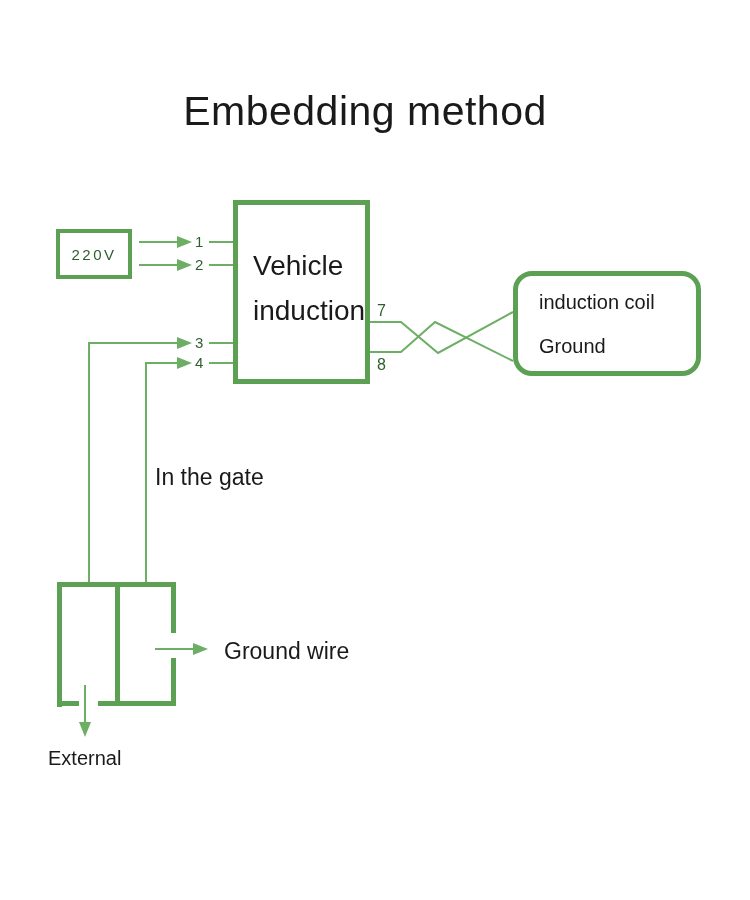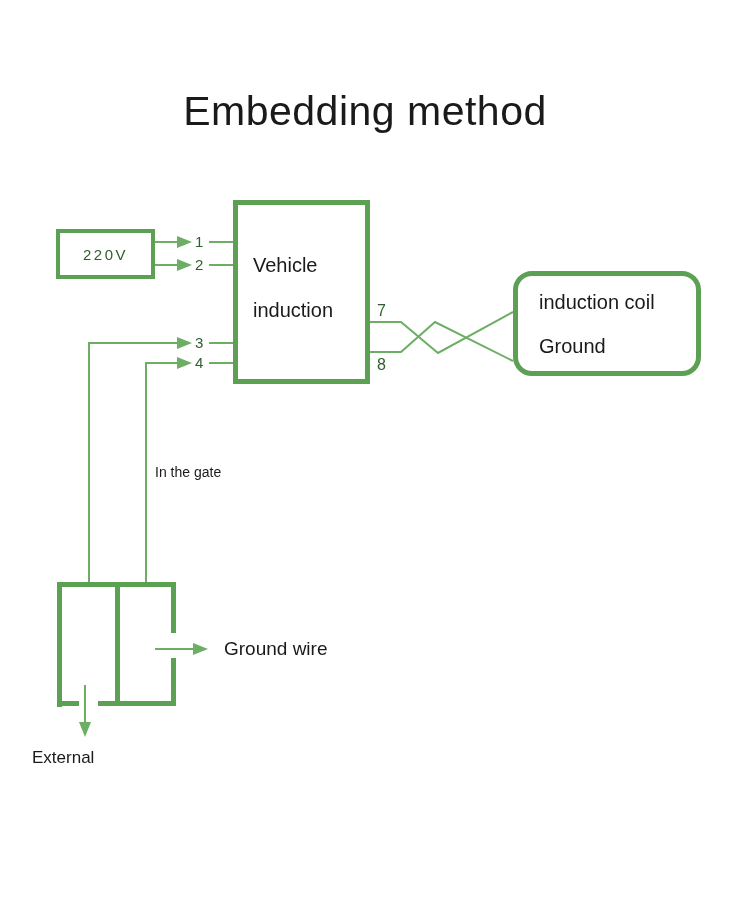--- a/index.html
+++ b/index.html
@@ -14,53 +14,53 @@
     font-family:"Liberation Sans", sans-serif;
     color:var(--ink);
   }
   .abs{position:absolute;}
   #title{
     left:0;top:88px;width:730px;text-align:center;
     font-size:41px;font-weight:400;color:var(--ink);letter-spacing:0.5px;
   }
   .box{box-sizing:border-box;background:#ffffff;}
   #power-box{
-    left:56px;top:229px;width:99px;height:50px;
+    left:56px;top:229px;width:76px;height:50px;
     border:4px solid var(--border-green);
     display:flex;align-items:center;justify-content:center;
   }
   #power-label{
     font-size:15px;color:var(--dark-green);letter-spacing:2.5px;font-weight:400;
   }
   #detector-box{
     left:233px;top:200px;width:137px;height:184px;
     border:5px solid var(--border-green);
   }
   #detector-text{
-    left:253px;top:243px;font-size:20px;line-height:45px;color:var(--ink);
+    left:253px;top:243px;font-size:28px;line-height:45px;color:var(--ink);
   }
   #coil-box{
     left:513px;top:271px;width:188px;height:105px;
     border:5px solid var(--border-green);border-radius:19px;
   }
   #coil-text{
     left:539px;top:280px;font-size:20px;line-height:44px;color:var(--ink);
   }
   .pin{
     font-size:15px;color:var(--dark-green);font-weight:400;
   }
   #pin-1{left:195px;top:233px;}
   #pin-2{left:195px;top:256px;}
   #pin-3{left:195px;top:334px;}
   #pin-4{left:195px;top:354px;}
   #pin-7{left:377px;top:302px;font-size:16px;}
   #pin-8{left:377px;top:356px;font-size:16px;}
-  #in-the-gate{left:155px;top:464px;font-size:14px;color:var(--ink);}
-  #ground-wire{left:224px;top:638px;font-size:19px;color:var(--ink);}
-  #external-grounding{left:32px;top:738px;font-size:17px;line-height:40px;color:var(--ink);}
+  #in-the-gate{left:155px;top:464px;font-size:23px;color:var(--ink);}
+  #ground-wire{left:224px;top:638px;font-size:23px;color:var(--ink);}
+  #external-grounding{left:48px;top:738px;font-size:20px;line-height:40px;color:var(--ink);}
   #wires{left:0;top:0;}
 </style>
 </head>
 <body>
 
 <svg id="wires" class="abs" width="750" height="900" viewBox="0 0 750 900">
 
   <g stroke="#6cae63" stroke-width="2" fill="none">
     <path d="M139,242 H178"></path>
     <path d="M139,265 H178"></path>

